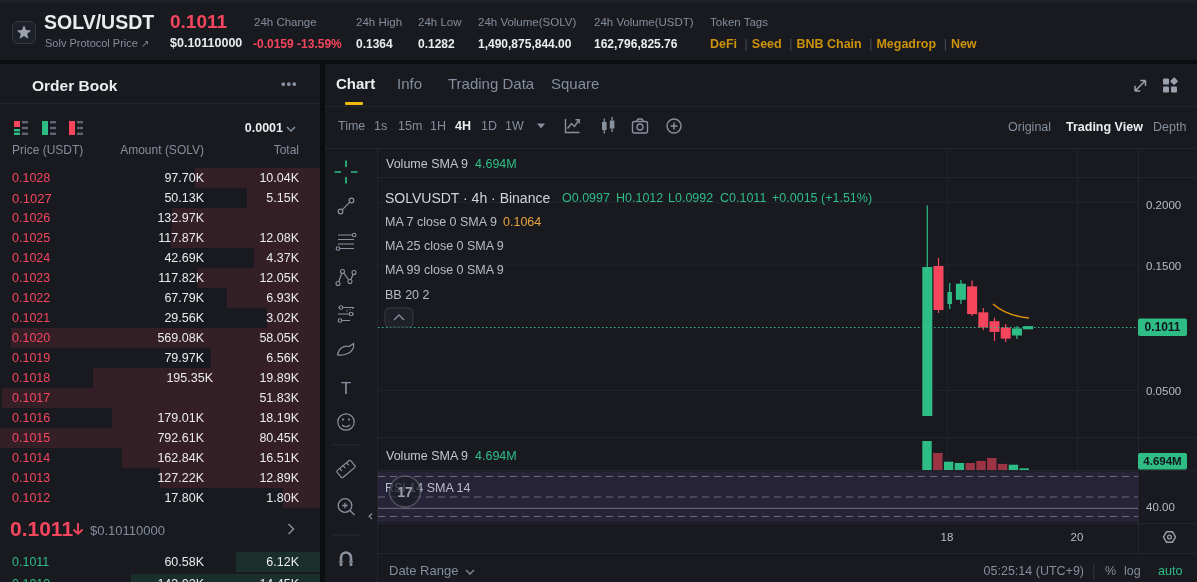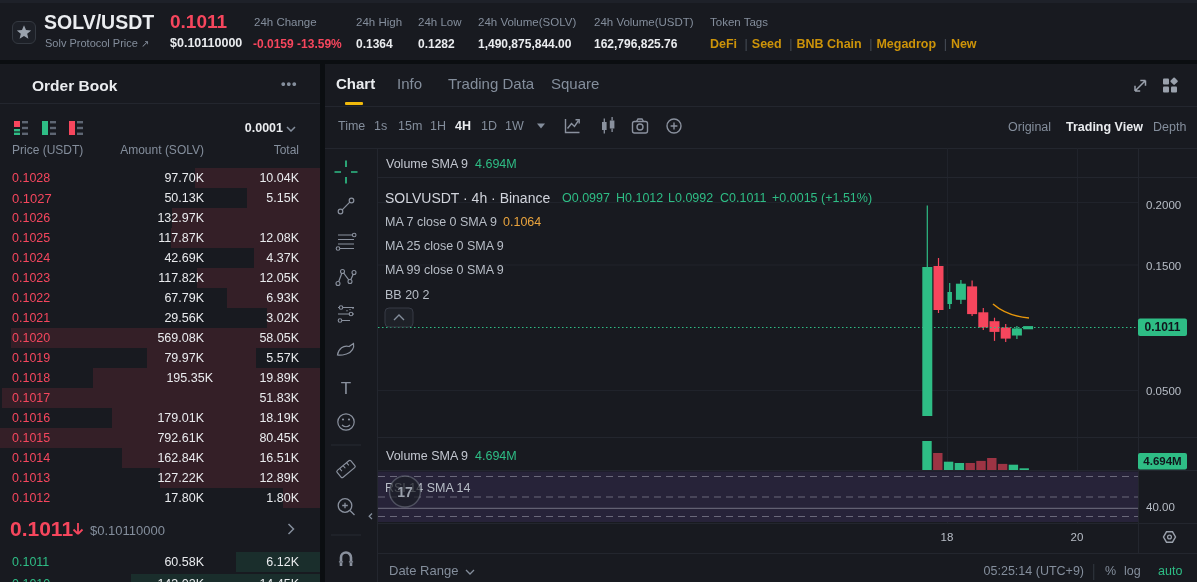--- a/index.html
+++ b/index.html
@@ -122,25 +122,25 @@
       <div class="abs red" style="left:12px;top:3px;font-size:12.5px;font-weight:500;">0.1021</div>
       <div class="abs" style="left:0;top:3px;width:204px;text-align:right;font-size:12.5px;font-weight:500;color:#e9ebee;">29.56K</div>
       <div class="abs" style="left:0;top:3px;width:299px;text-align:right;font-size:12.5px;font-weight:500;color:#e9ebee;">3.02K</div>
     </div>
     <div class="abs" style="left:0;top:264px;width:320px;height:20px;">
       <div class="abs" style="right:0;top:0;width:309px;height:20px;background:rgba(246,70,93,0.13);"></div>
       <div class="abs red" style="left:12px;top:3px;font-size:12.5px;font-weight:500;">0.1020</div>
       <div class="abs" style="left:0;top:3px;width:204px;text-align:right;font-size:12.5px;font-weight:500;color:#e9ebee;">569.08K</div>
       <div class="abs" style="left:0;top:3px;width:299px;text-align:right;font-size:12.5px;font-weight:500;color:#e9ebee;">58.05K</div>
     </div>
-    <div class="abs" style="left:0;top:284px;width:256px;height:20px;">
+    <div class="abs" style="left:0;top:284px;width:320px;height:20px;">
       <div class="abs" style="right:0;top:0;width:109px;height:20px;background:rgba(246,70,93,0.13);"></div>
       <div class="abs red" style="left:12px;top:3px;font-size:12.5px;font-weight:500;">0.1019</div>
       <div class="abs" style="left:0;top:3px;width:204px;text-align:right;font-size:12.5px;font-weight:500;color:#e9ebee;">79.97K</div>
-      <div class="abs" style="left:0;top:3px;width:299px;text-align:right;font-size:12.5px;font-weight:500;color:#e9ebee;">5.57K</div>
+      <div class="abs" style="left:0;top:3px;width:299px;text-align:right;font-size:12.5px;font-weight:500;color:#e9ebee;">6.56K</div>
     </div>
     <div class="abs" style="left:0;top:304px;width:320px;height:20px;padding-left:14px;">
       <div class="abs" style="right:0;top:0;width:227px;height:20px;background:rgba(246,70,93,0.13);"></div>
       <div class="abs red" style="left:12px;top:3px;font-size:12.5px;font-weight:500;">0.1018</div>
       <div class="abs" style="left:0;top:3px;width:204px;text-align:right;font-size:12.5px;font-weight:500;color:#e9ebee;margin-left:9px;">195.35K</div>
       <div class="abs" style="left:0;top:3px;width:299px;text-align:right;font-size:12.5px;font-weight:500;color:#e9ebee;">19.89K</div>
     </div>
     <div class="abs" style="left:0;top:324px;width:320px;height:20px;">
       <div class="abs" style="right:0;top:0;width:318px;height:20px;background:rgba(246,70,93,0.13);"></div>
       <div class="abs red" style="left:12px;top:3px;font-size:12.5px;font-weight:500;">0.1017</div>

